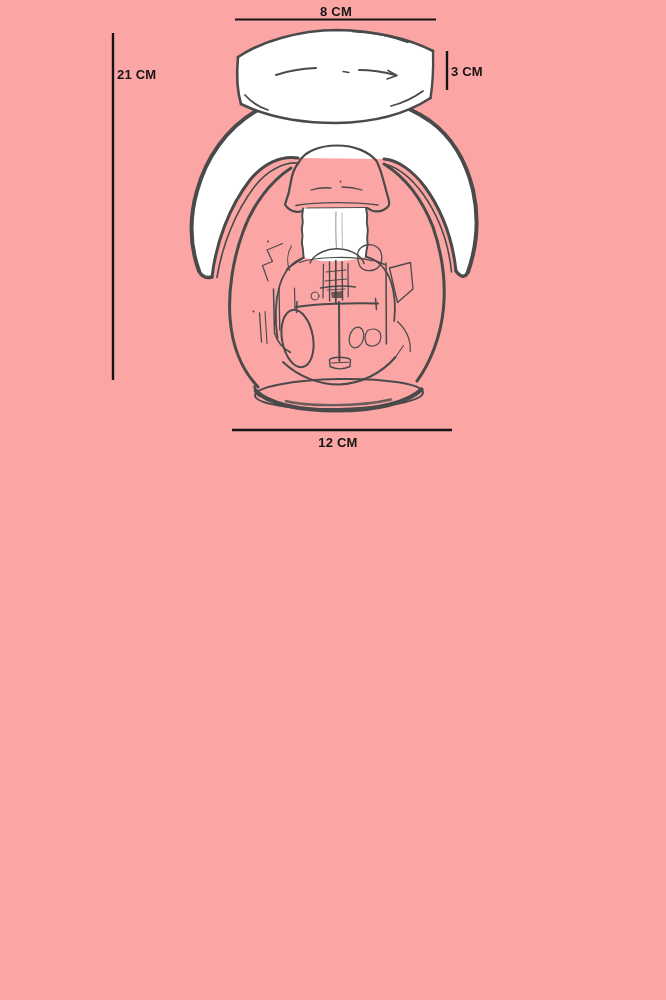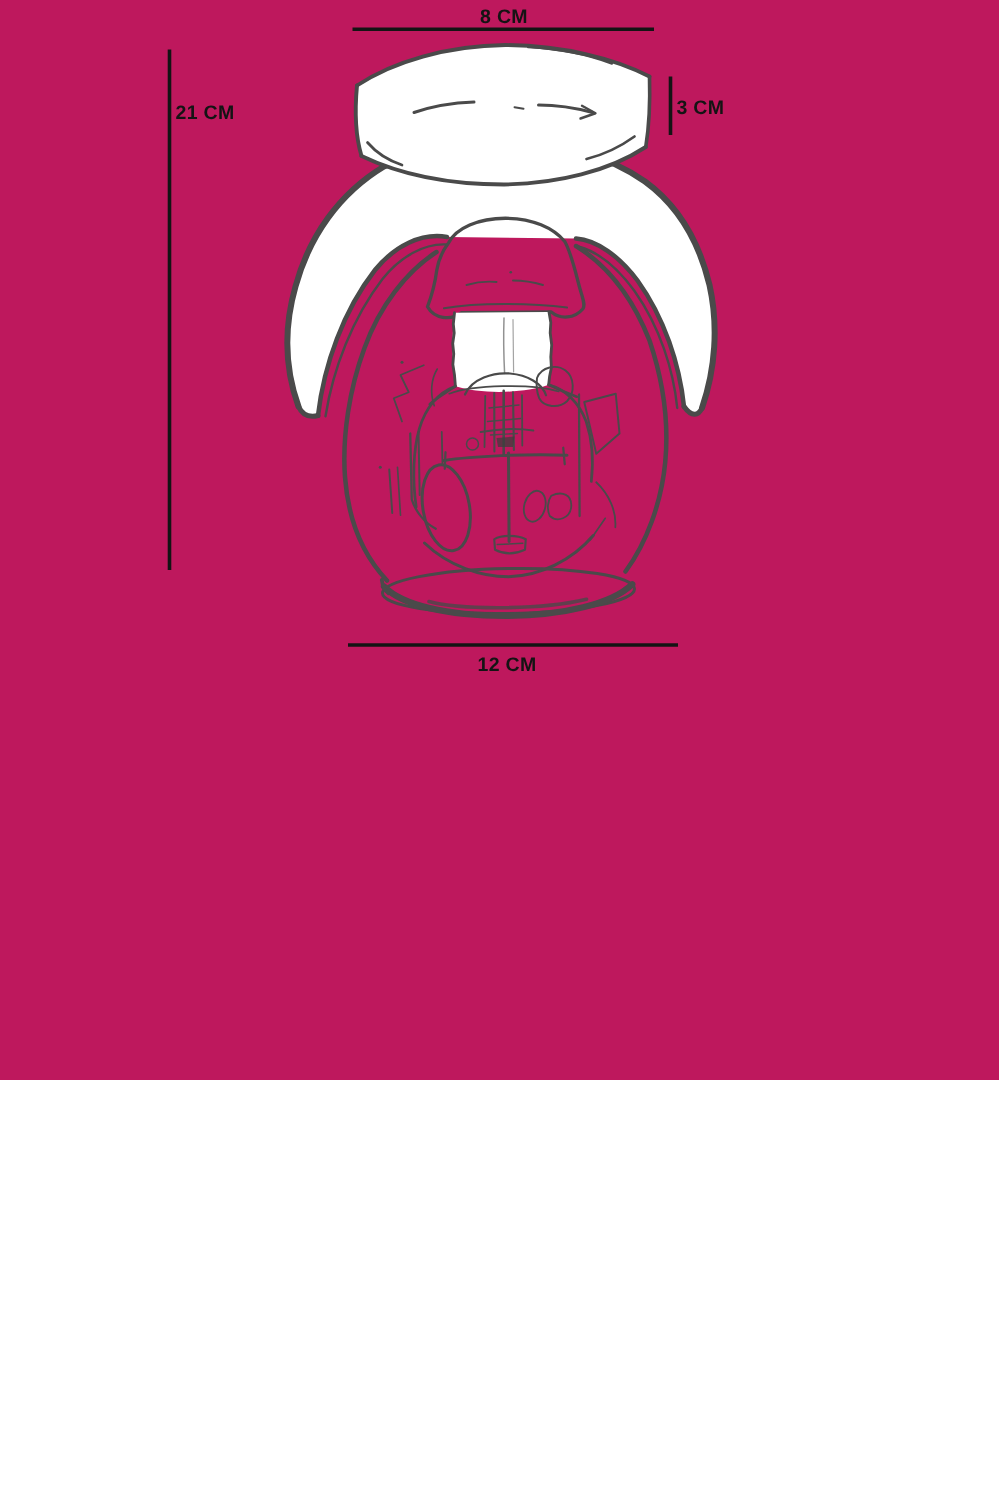--- a/index.html
+++ b/index.html
@@ -1,19 +1,19 @@
 <!DOCTYPE html>
 <html><head>
 <meta charset="utf-8">
 <style>
   html,body{margin:0;padding:0;background:#ffffff;}
   .canvas{
     position:relative;
-    width:666px;height:720px;
-    background:#be185d;
+    width:666px;height:1000px;
+    background:#fca5a5;
     overflow:hidden;
     font-family:"Liberation Sans",sans-serif;
   }
   svg{display:block;}
   .dim-label{
     font-family:"Liberation Sans","DejaVu Sans",sans-serif;
     font-weight:bold;
     font-size:13px;
     fill:#141414;
     letter-spacing:.2px;

